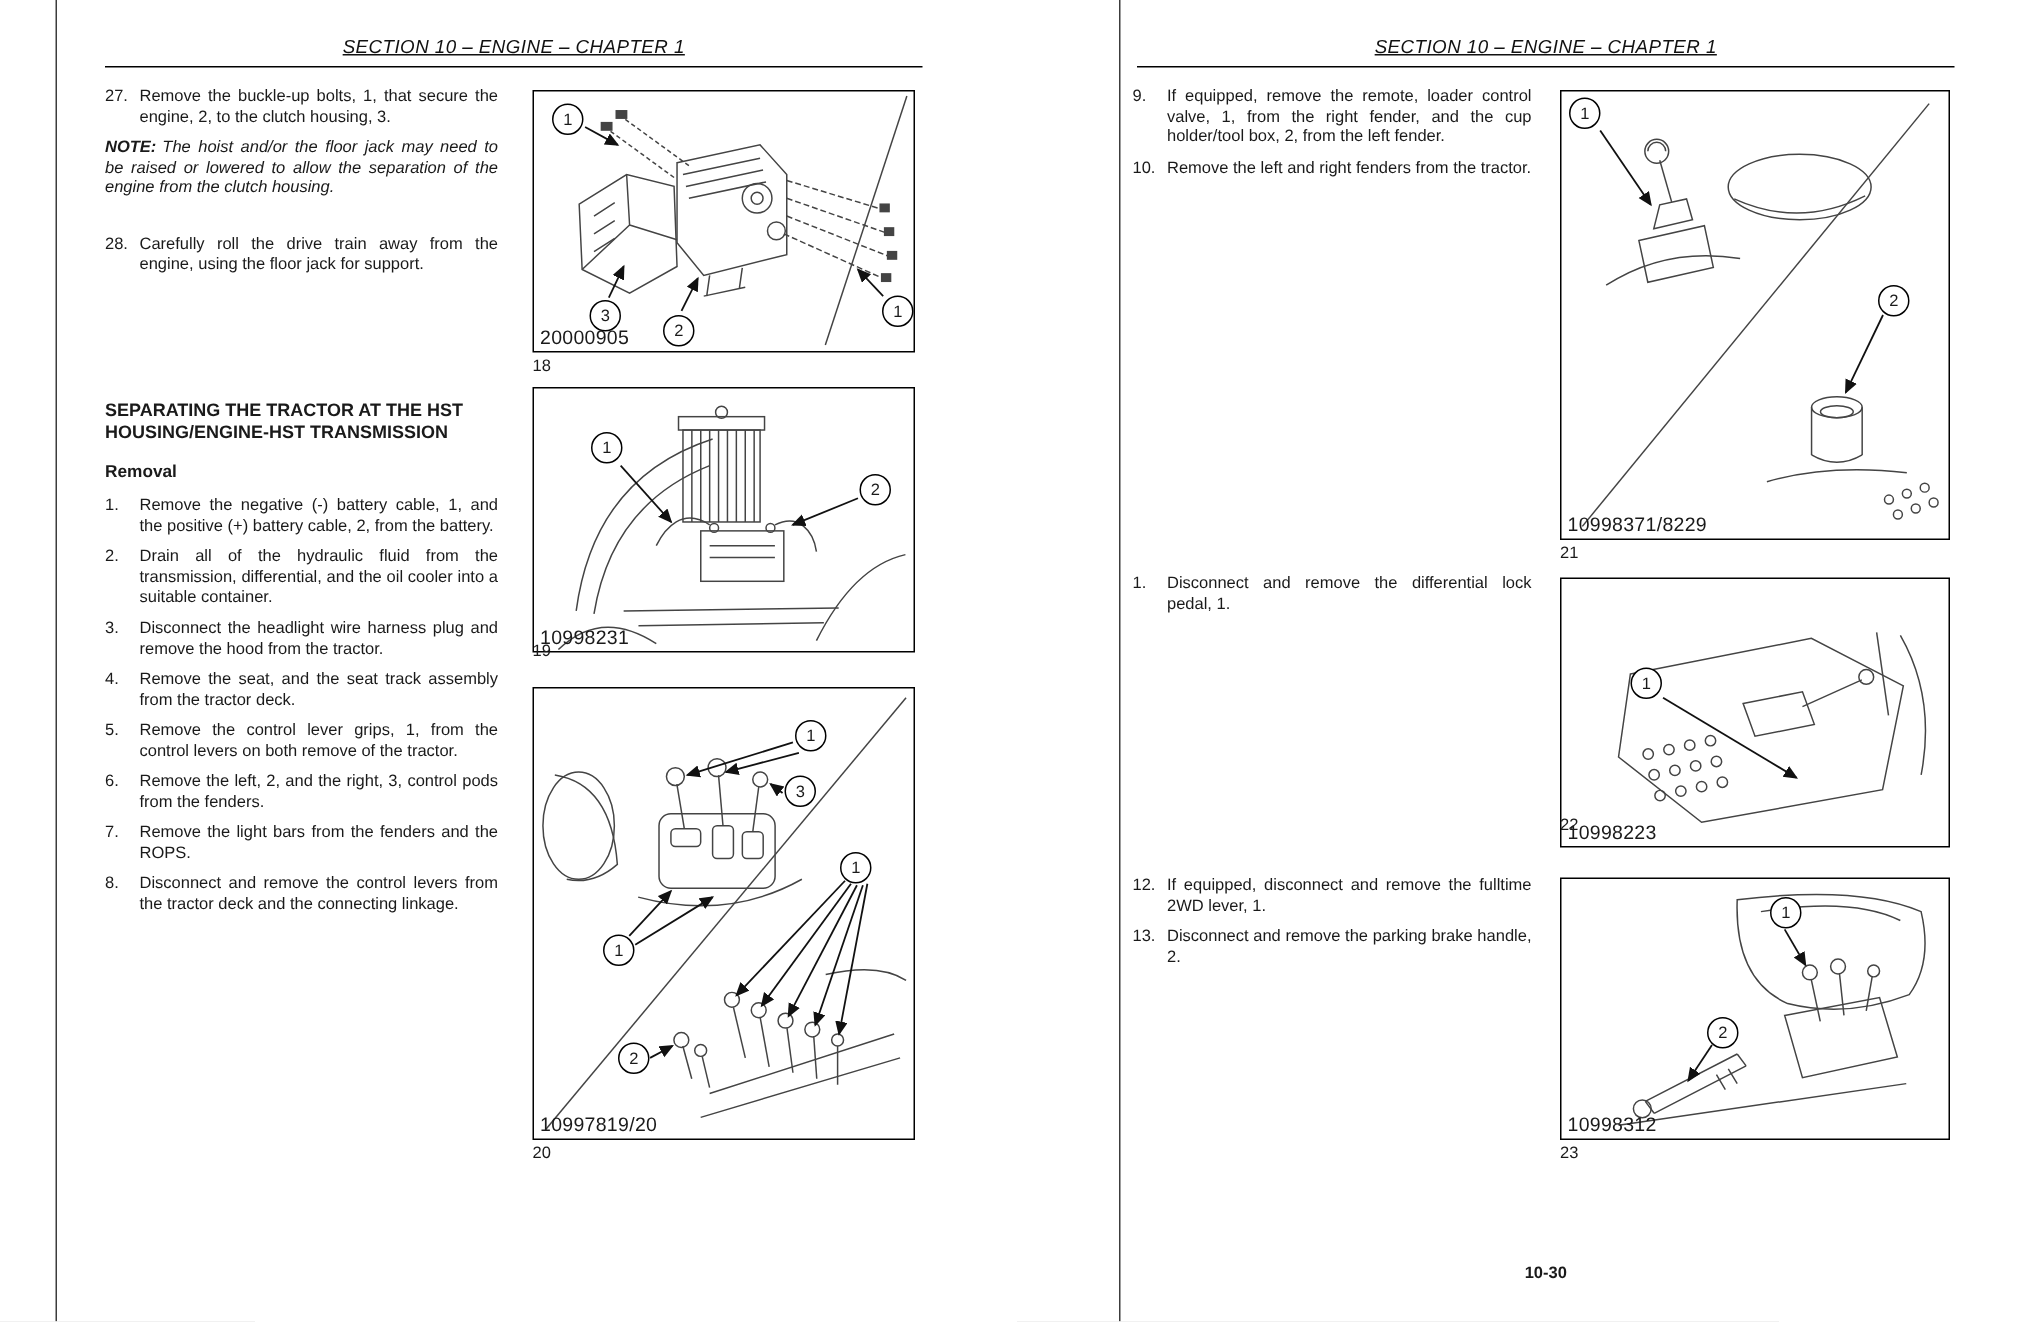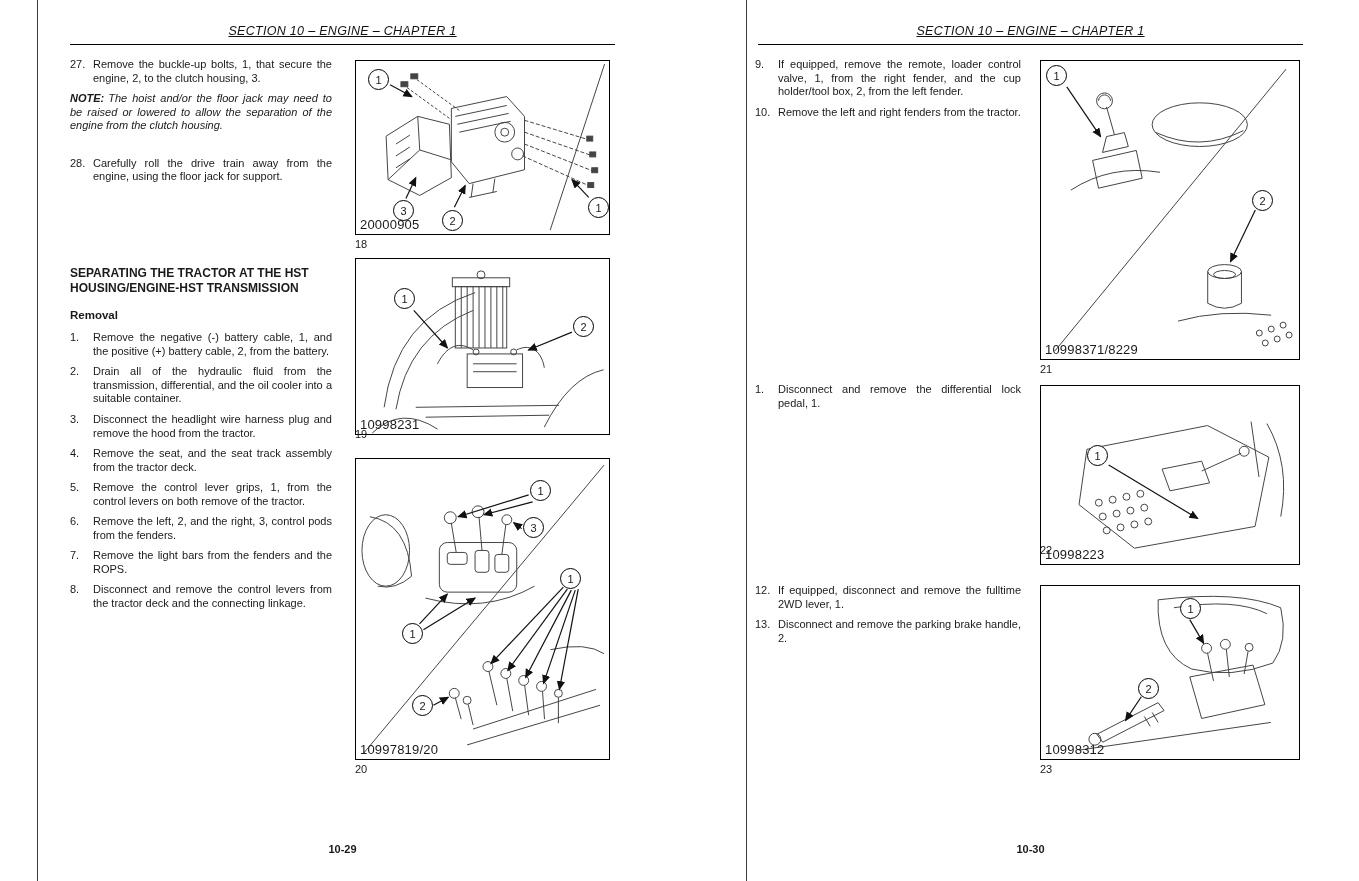--- a/index.html
+++ b/index.html
@@ -245,21 +245,20 @@
     <div class="callout" style="left:204px; top:109px">
         <span>1</span>
       </div>
     <div class="callout" style="left:56px; top:236px">
         <span>2</span>
       </div>
     <div class="photo-id">10997819/20</div>
   </div>
   <div class="fig-num" style="left:355px; top:763px; width:255px">20</div>
 
-  <div class="footer" style="left:70px; top:843px; width:545px">10-29</div>
 
   <div class="hdr" style="left:758px; top:24px; width:545px">SECTION 10 – ENGINE – CHAPTER 1</div>
   <div class="rule" style="left:758px; top:44px; width:545px"></div>
 
   <div class="col" style="left:755px; top:58px; width:266px">
     <div class="step">
       <span class="num">9.</span>
       <span class="txt">If equipped, remove the remote, loader control valve, 1, from the right fender, and the cup holder/tool box, 2, from the left fender.</span>
     </div>
     <div class="step">

